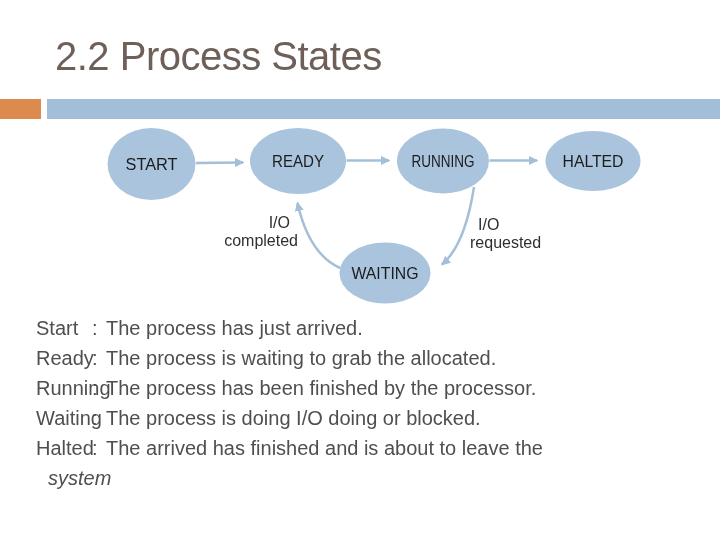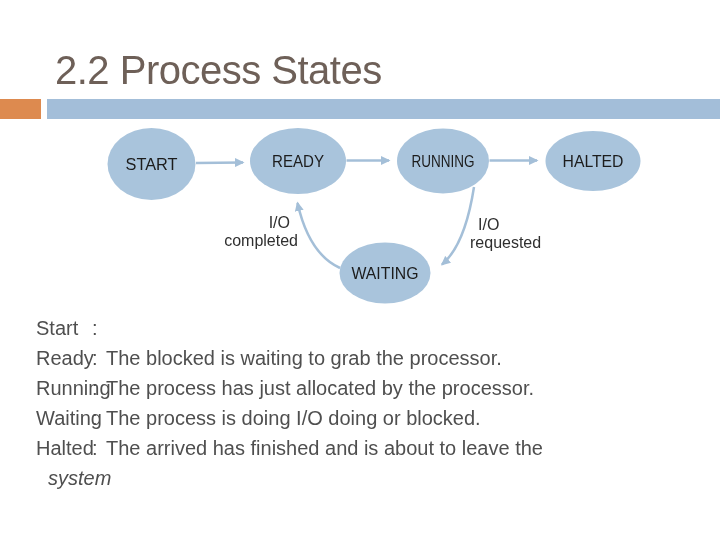--- a/index.html
+++ b/index.html
@@ -1,21 +1,21 @@
 <!DOCTYPE html>
 <html><head>
 <meta charset="utf-8">
 <style>
   html,body{margin:0;padding:0;background:#fff;}
   .slide{
     position:relative;width:720px;height:540px;background:#ffffff;overflow:hidden;
     font-family:"Liberation Sans",sans-serif;
   }
   .title{
-    position:absolute;left:55px;top:48px;
+    position:absolute;left:55px;top:34px;
     font-size:40px;font-weight:400;letter-spacing:-0.5px;
     color:#6E6058;white-space:nowrap;
   }
   .accent-orange{position:absolute;left:0;top:99px;width:41px;height:20px;background:#DD8A4F;}
   .accent-blue{position:absolute;left:47px;top:99px;width:673px;height:20px;background:#A3BED9;}
   svg.diagram{position:absolute;left:0;top:0;width:720px;height:540px;}
   .state-ellipse{fill:#A9C4DC;}
   .state-label{
     font-family:"Liberation Sans",sans-serif;font-size:16px;fill:#1c1c1c;
   }
@@ -69,30 +69,31 @@
     <text class="edge-label" x="290" y="228" text-anchor="end">I/O</text>
     <text class="edge-label" x="298" y="245.5" text-anchor="end">completed</text>
     <text class="edge-label" x="478" y="230" text-anchor="start">I/O</text>
     <text class="edge-label" x="470" y="247.5" text-anchor="start">requested</text>
   </svg>
 
   <div class="defs">
     <div class="def-row">
       <span class="def-term">Start</span>
         <span class="def-colon">:</span>
+        <span class="def-text">The process has just arrived.</span>
     </div>
     <div class="def-row">
       <span class="def-term">Ready</span>
         <span class="def-colon">:</span>
-        <span class="def-text">The blocked is waiting to grab the processor.</span>
+        <span class="def-text">The process is waiting to grab the allocated.</span>
     </div>
     <div class="def-row">
       <span class="def-term">Running</span>
         <span class="def-colon">:</span>
-        <span class="def-text">The process has just allocated by the processor.</span>
+        <span class="def-text">The process has been finished by the processor.</span>
     </div>
     <div class="def-row">
       <span class="def-term">Waiting</span>
         <span class="def-colon">:</span>
         <span class="def-text">The process is doing I/O doing or blocked.</span>
     </div>
     <div class="def-row">
       <span class="def-term">Halted</span>
         <span class="def-colon">:</span>
         <span class="def-text">The arrived has finished and is about to leave the</span>

